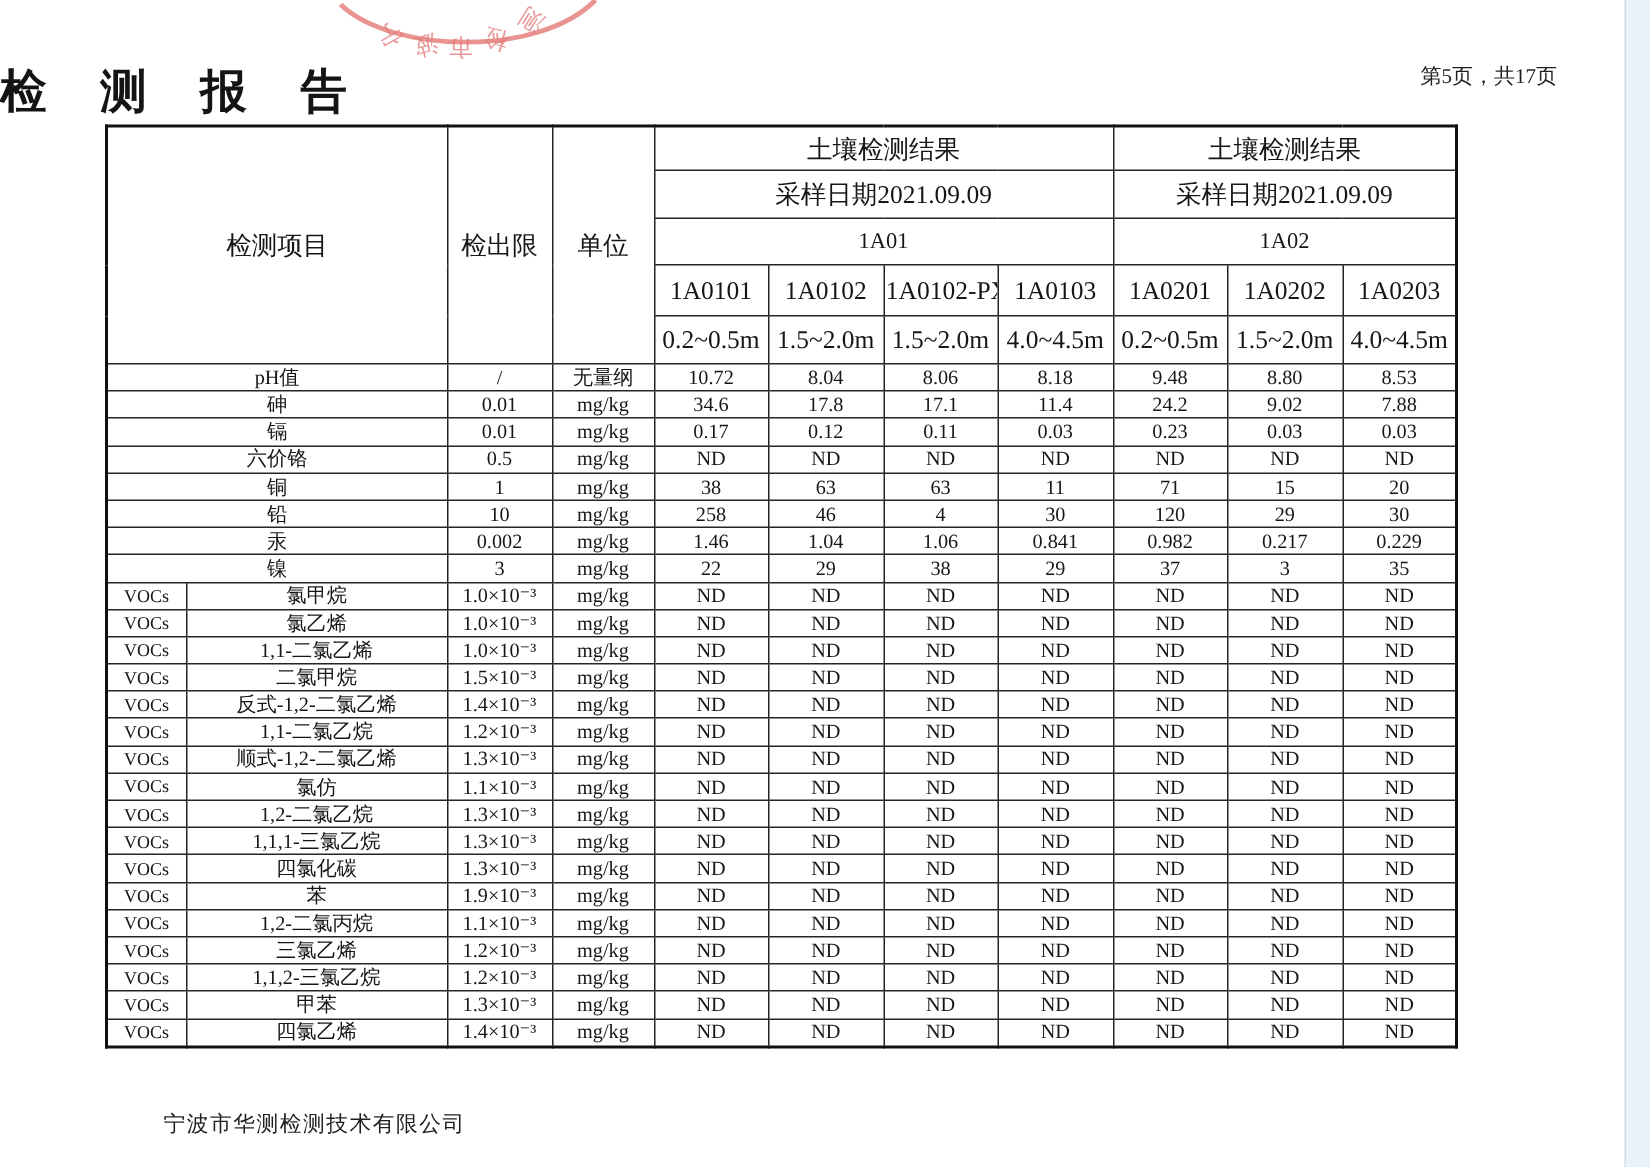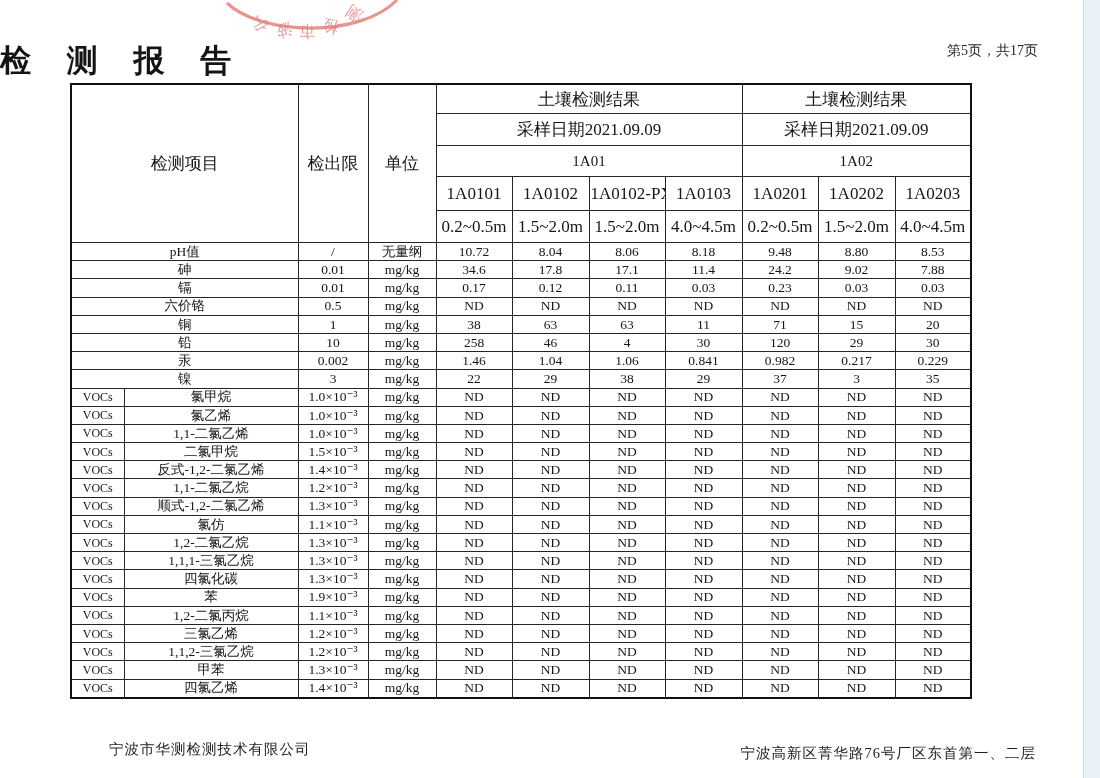--- a/index.html
+++ b/index.html
@@ -427,16 +427,15 @@
           <td class="val">ND</td>
           <td class="val">ND</td>
           <td class="val">ND</td>
           <td class="val">ND</td>
           <td class="val">ND</td>
         </tr>
       </tbody>
   </table>
 
   <div class="footer-left">宁波市华测检测技术有限公司</div>
-  <div class="footer-right">宁波高新区菁华路76号厂区东首第一、二层</div>
 
   <div class="scan-edge"></div>
 </div>
 
 </body></html>

